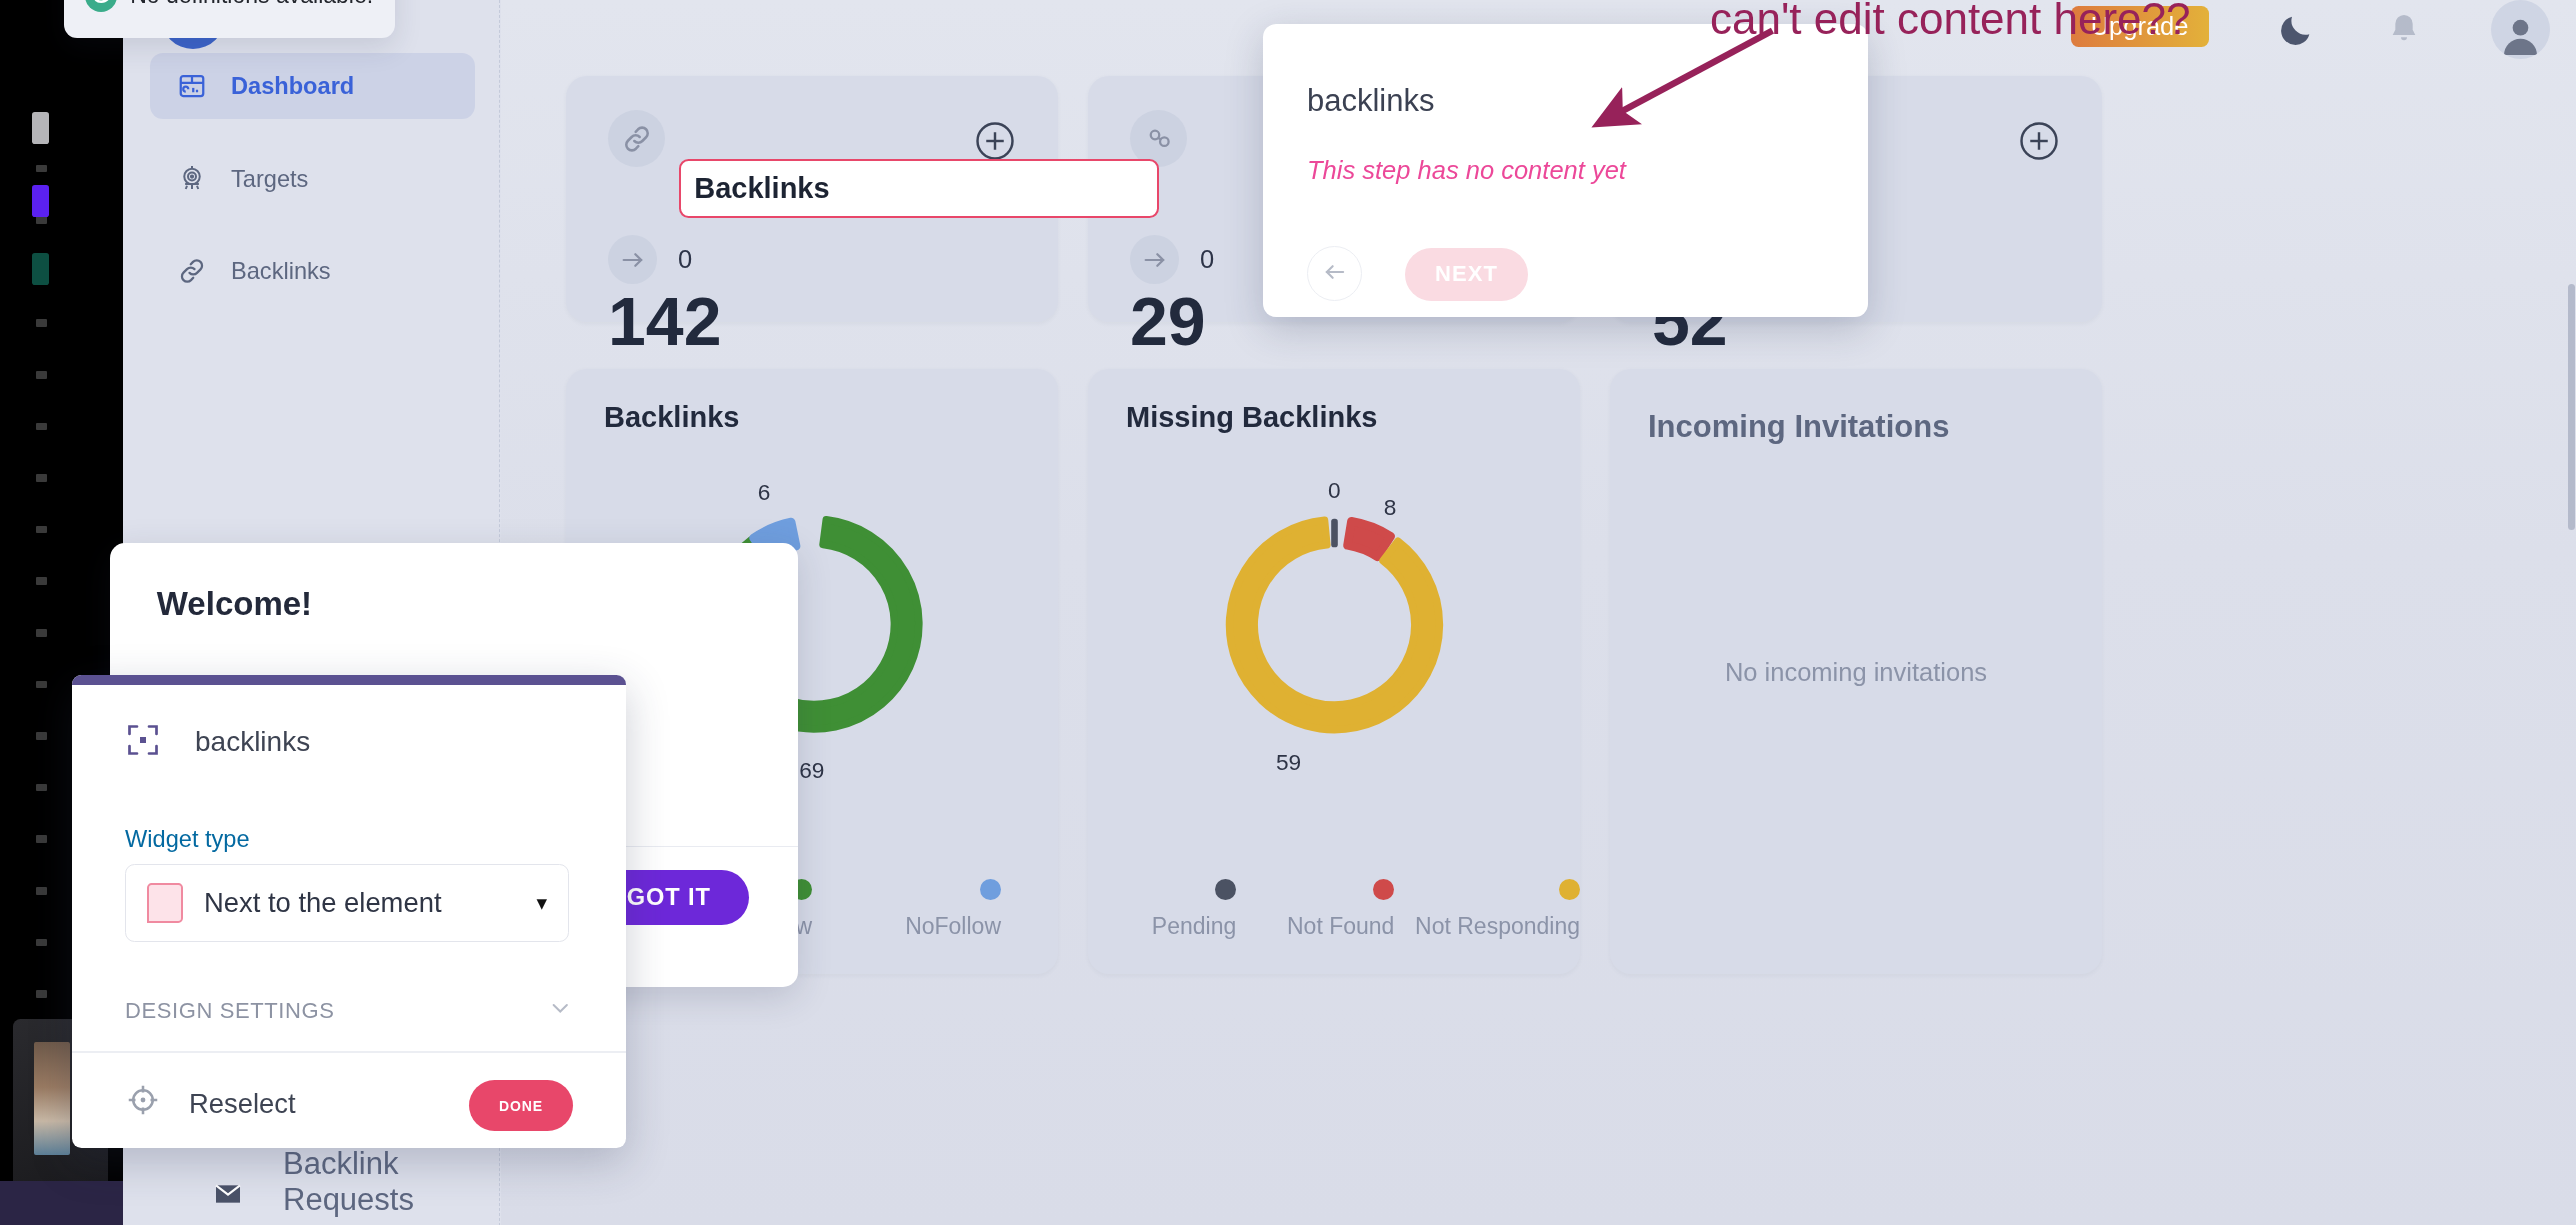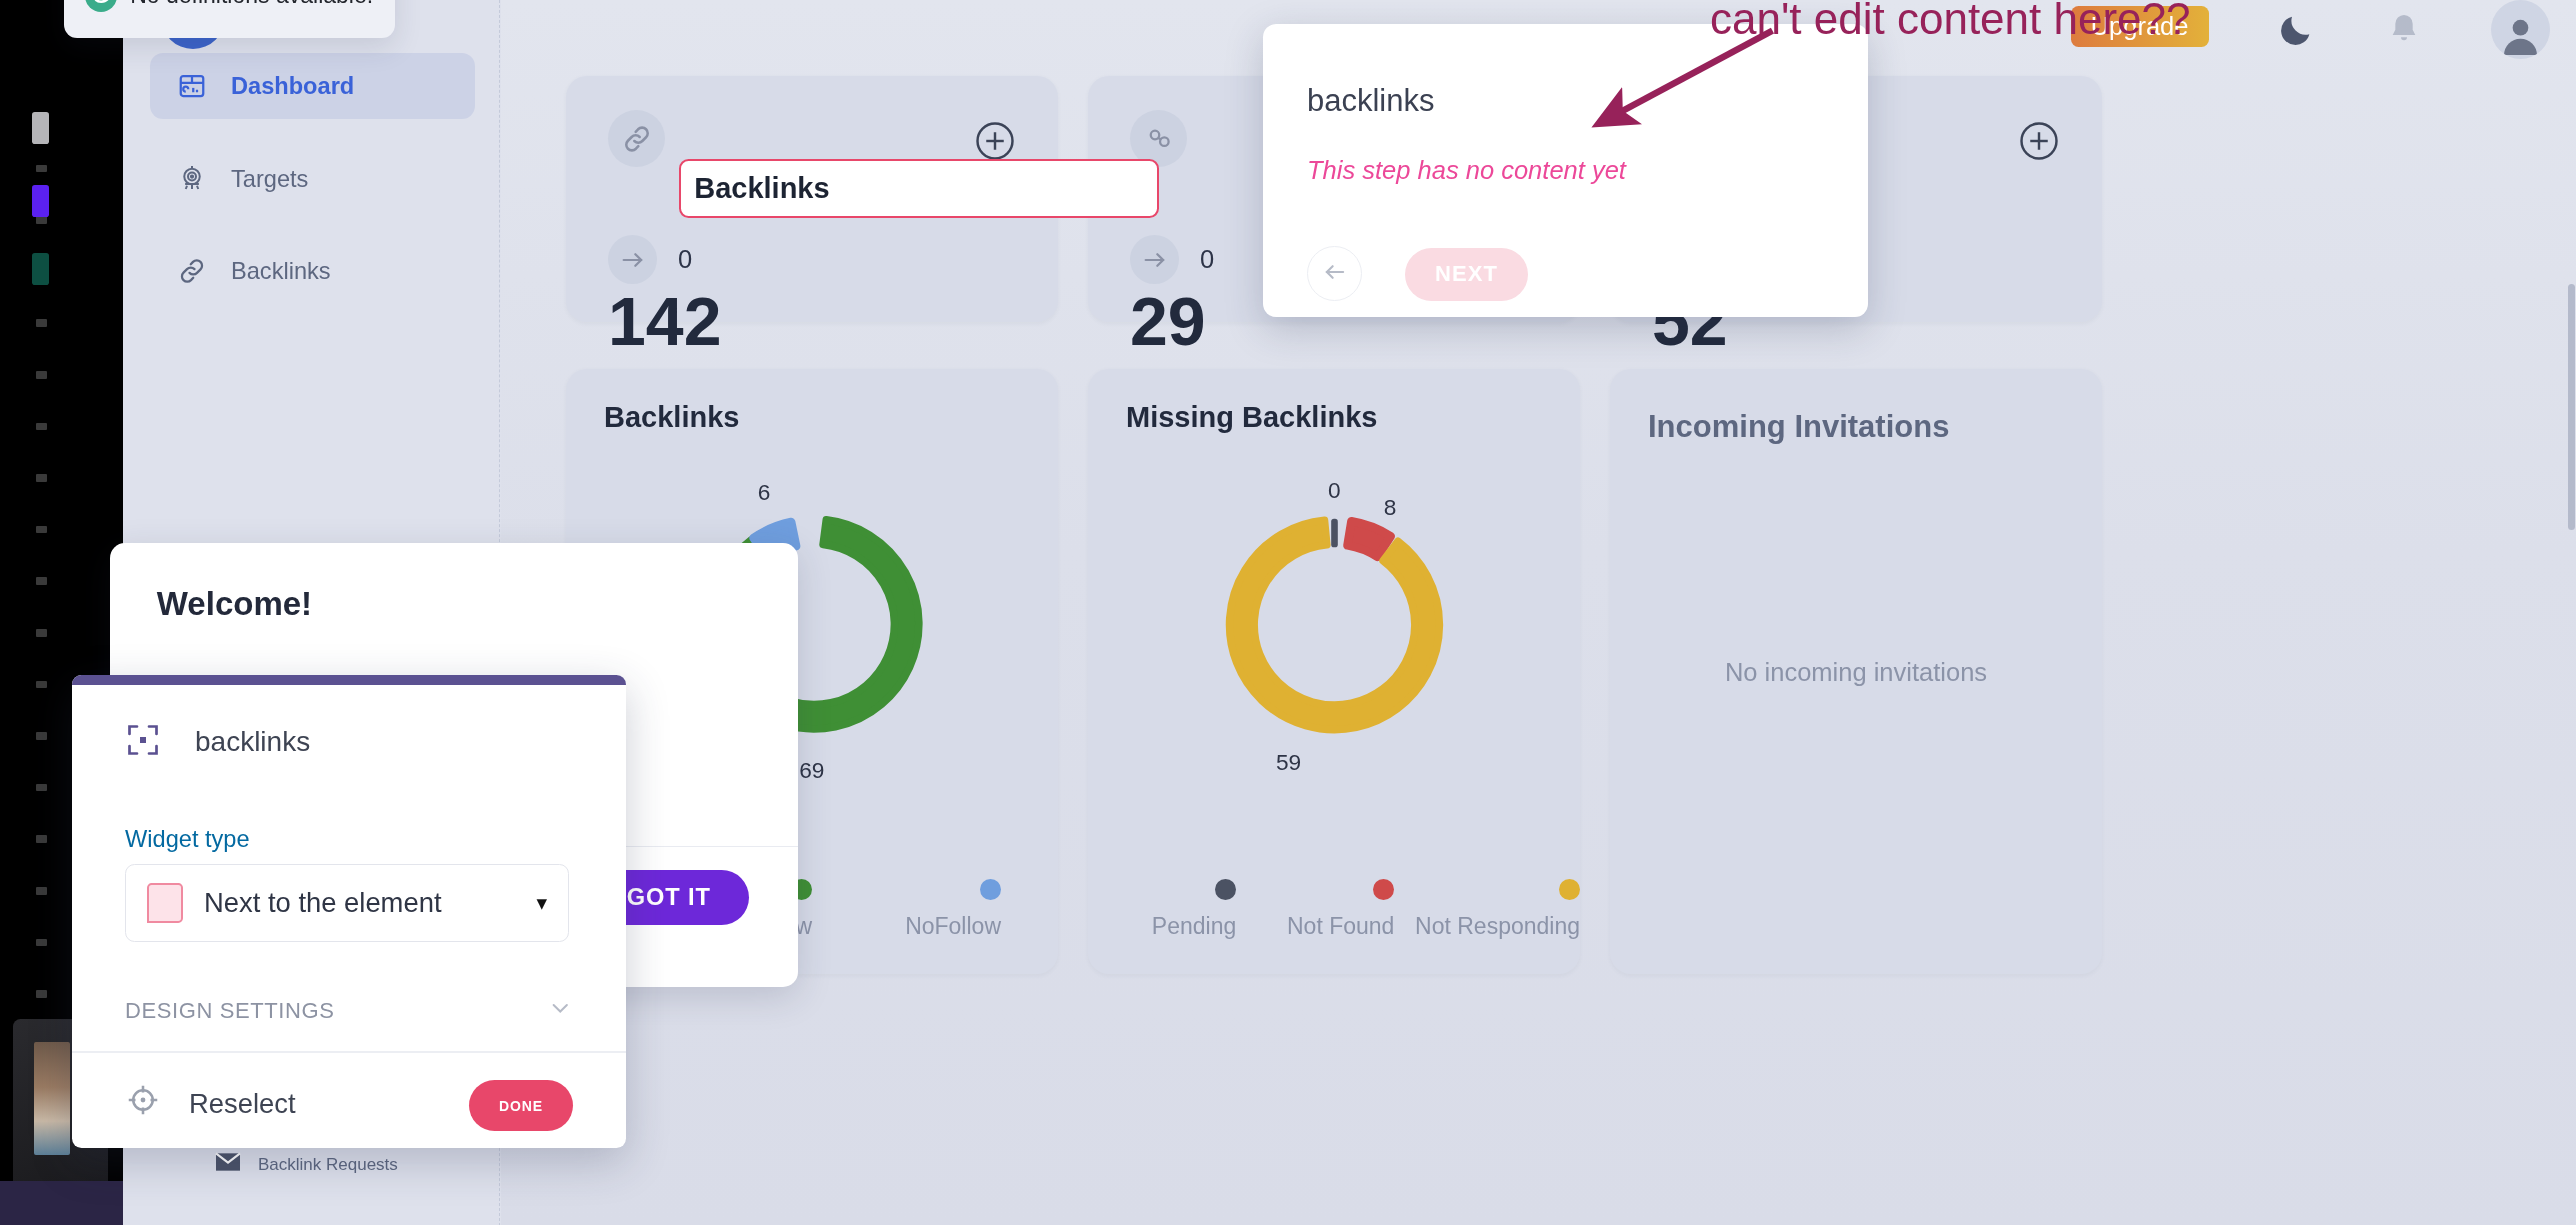--- a/index.html
+++ b/index.html
@@ -51,22 +51,22 @@
 
   .nav-item { position:absolute; left:26.5px; width:325px; height:66px;
               display:flex; align-items:center; gap:23px; padding-left:26.5px;
               border-radius:13.2px; color:#5d6780; font-size:23.6px; }
   .nav-item.active { background:#ccd2e6; color:#3a62d8; font-weight:700; }
   .nav-item .ic { width:32px; height:32px; display:flex; align-items:center; justify-content:center; flex:0 0 32px; }
   .nav-item .ic svg { width:30px; height:30px; }
 
   .coming-soon { position:absolute; left:89px; top:1067px; font-size:23.6px; font-weight:700;
               color:#2c3346; letter-spacing:0.6px; }
-  .nav-sub { position:absolute; left:89px; top:1146px; display:flex; align-items:center; gap:14px;
-              color:#5d6780; font-size:17px; }
+  .nav-sub { position:absolute; left:89px; top:1146px; display:flex; align-items:flex-end; gap:39px;
+              color:#5d6780; font-size:31px; }
   .nav-sub .ic svg { width:32px; height:32px; }
 
   
   .hdr-right { position:absolute; right:26.5px; top:0; height:59px; display:flex;
                align-items:center; gap:66px; z-index:12; }
   .upgrade-btn { height:41px; padding:0 20px; border-radius:7.6px;
                  background:linear-gradient(90deg,#dd7b3e,#e3b13a);
                  color:#fff; font-size:25.5px; font-weight:400; display:flex;
                  align-items:center; margin-top:-5.7px; }
   .icon-btn { width:42px; height:42px; display:flex; align-items:center; justify-content:center; }

